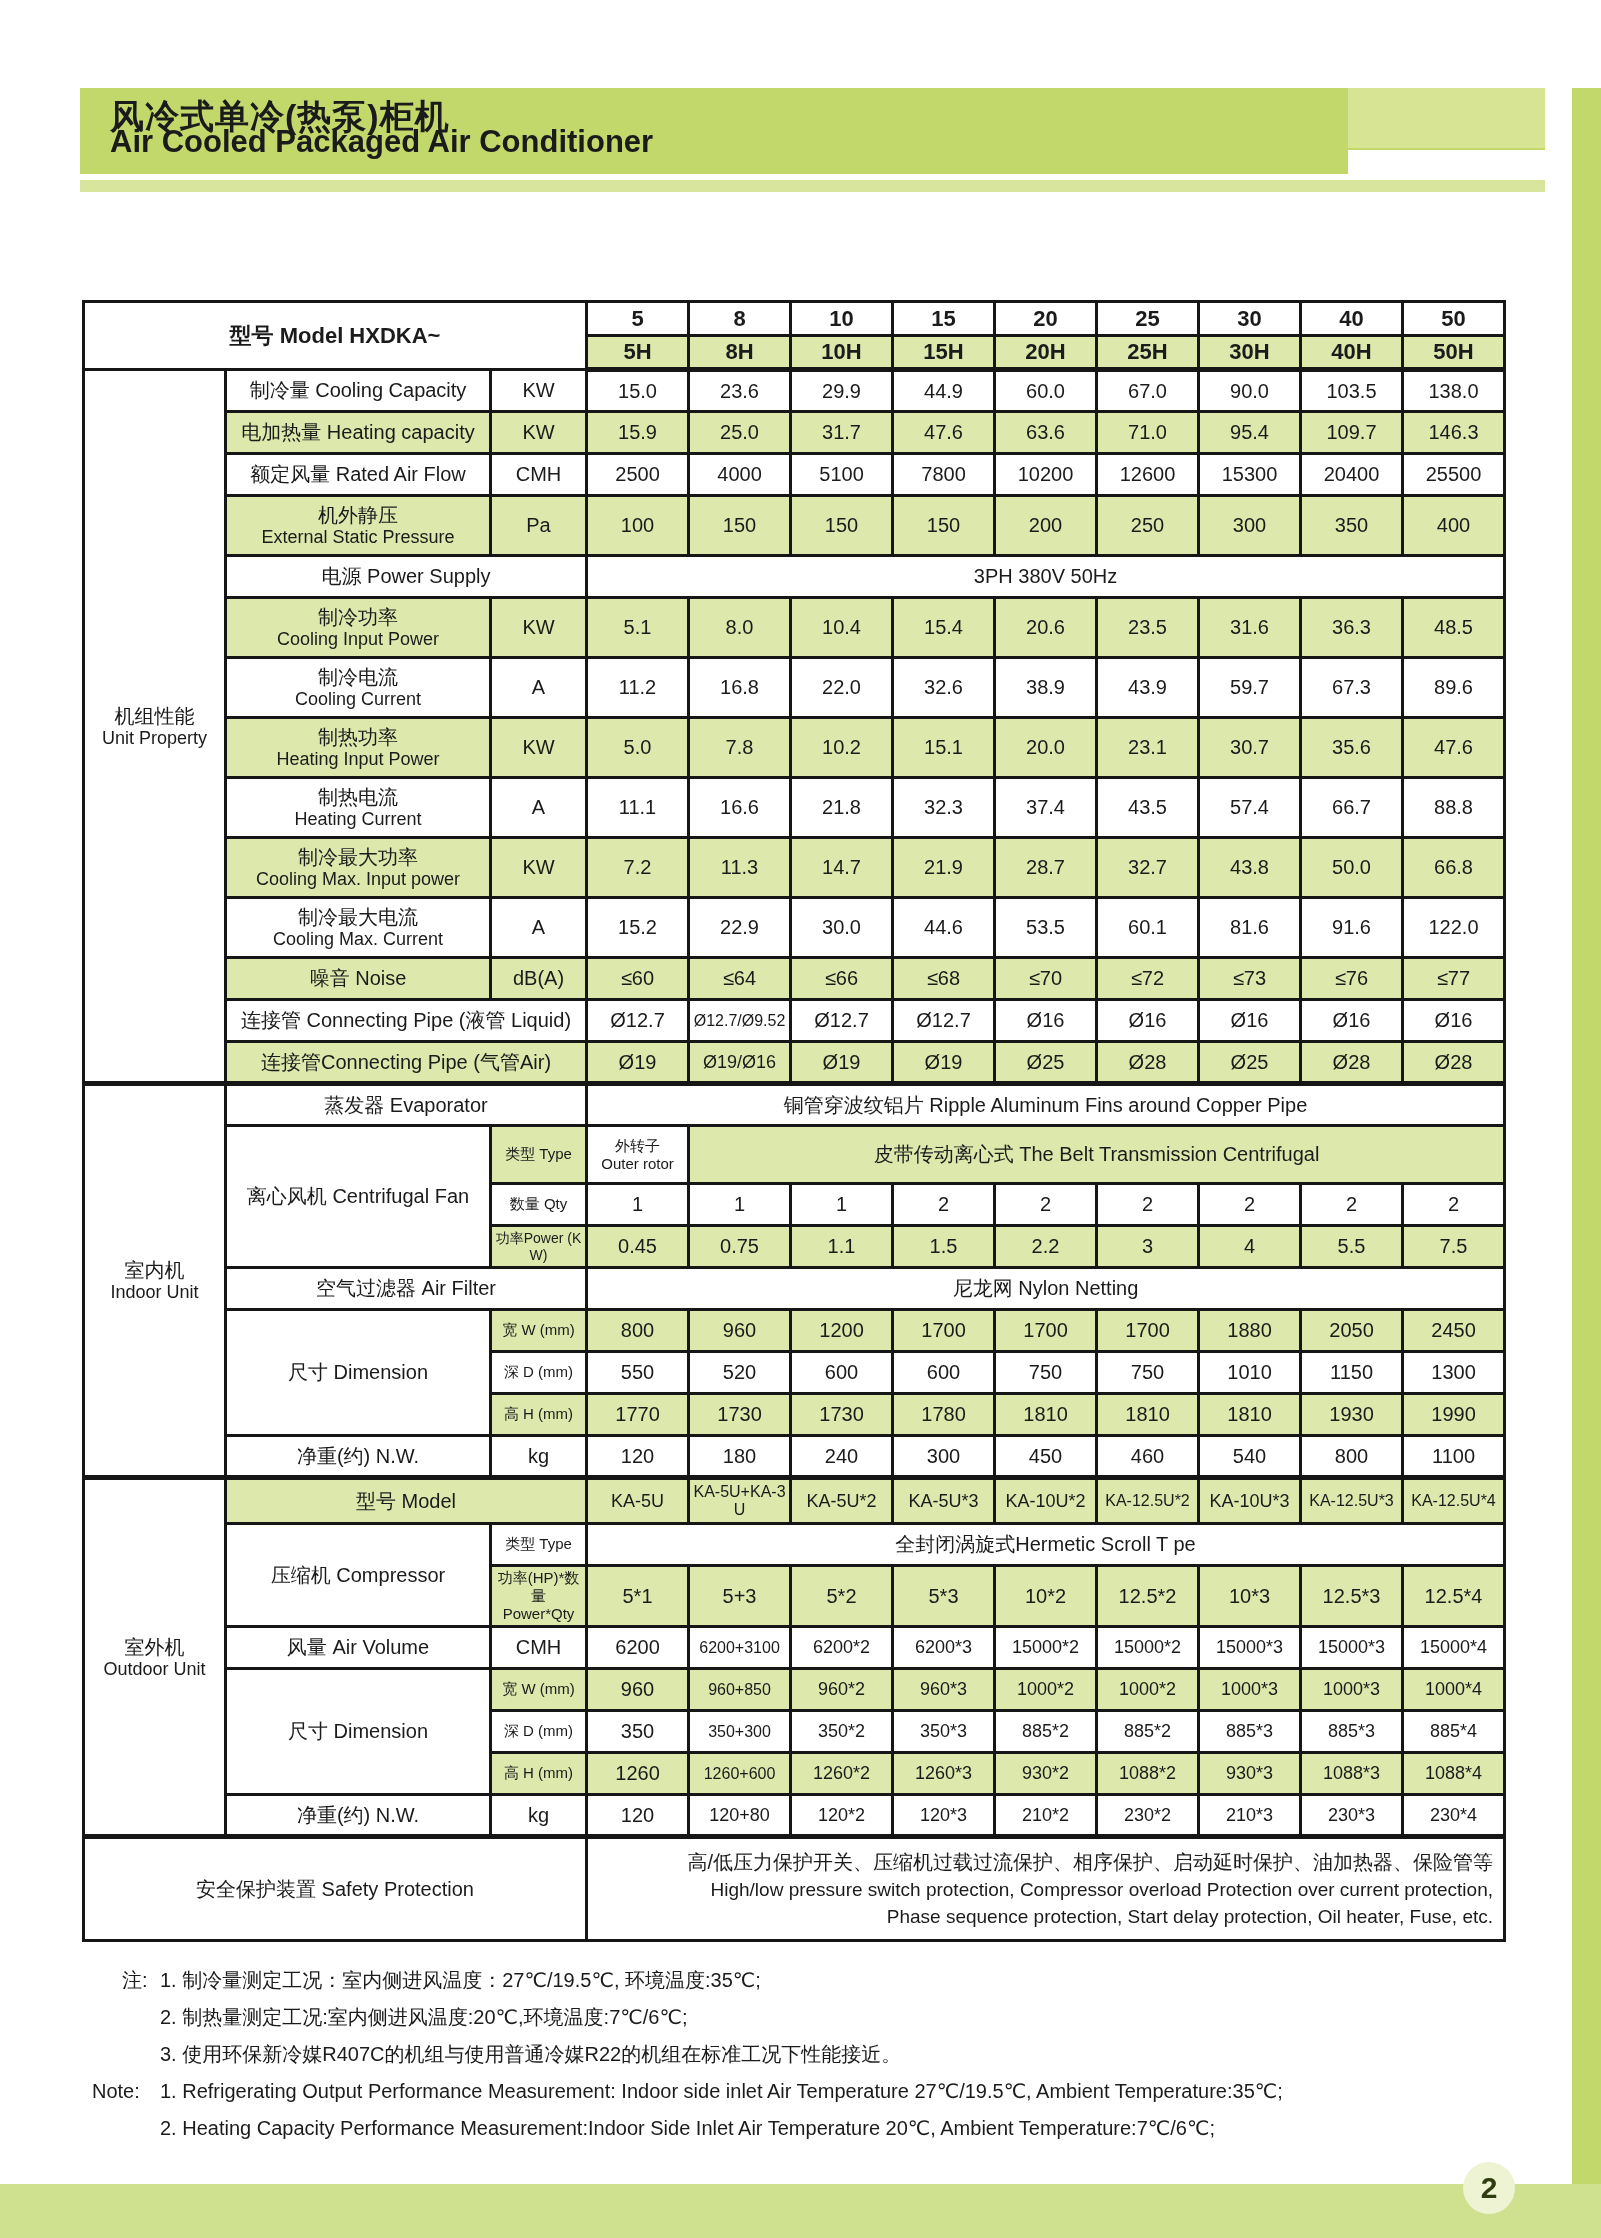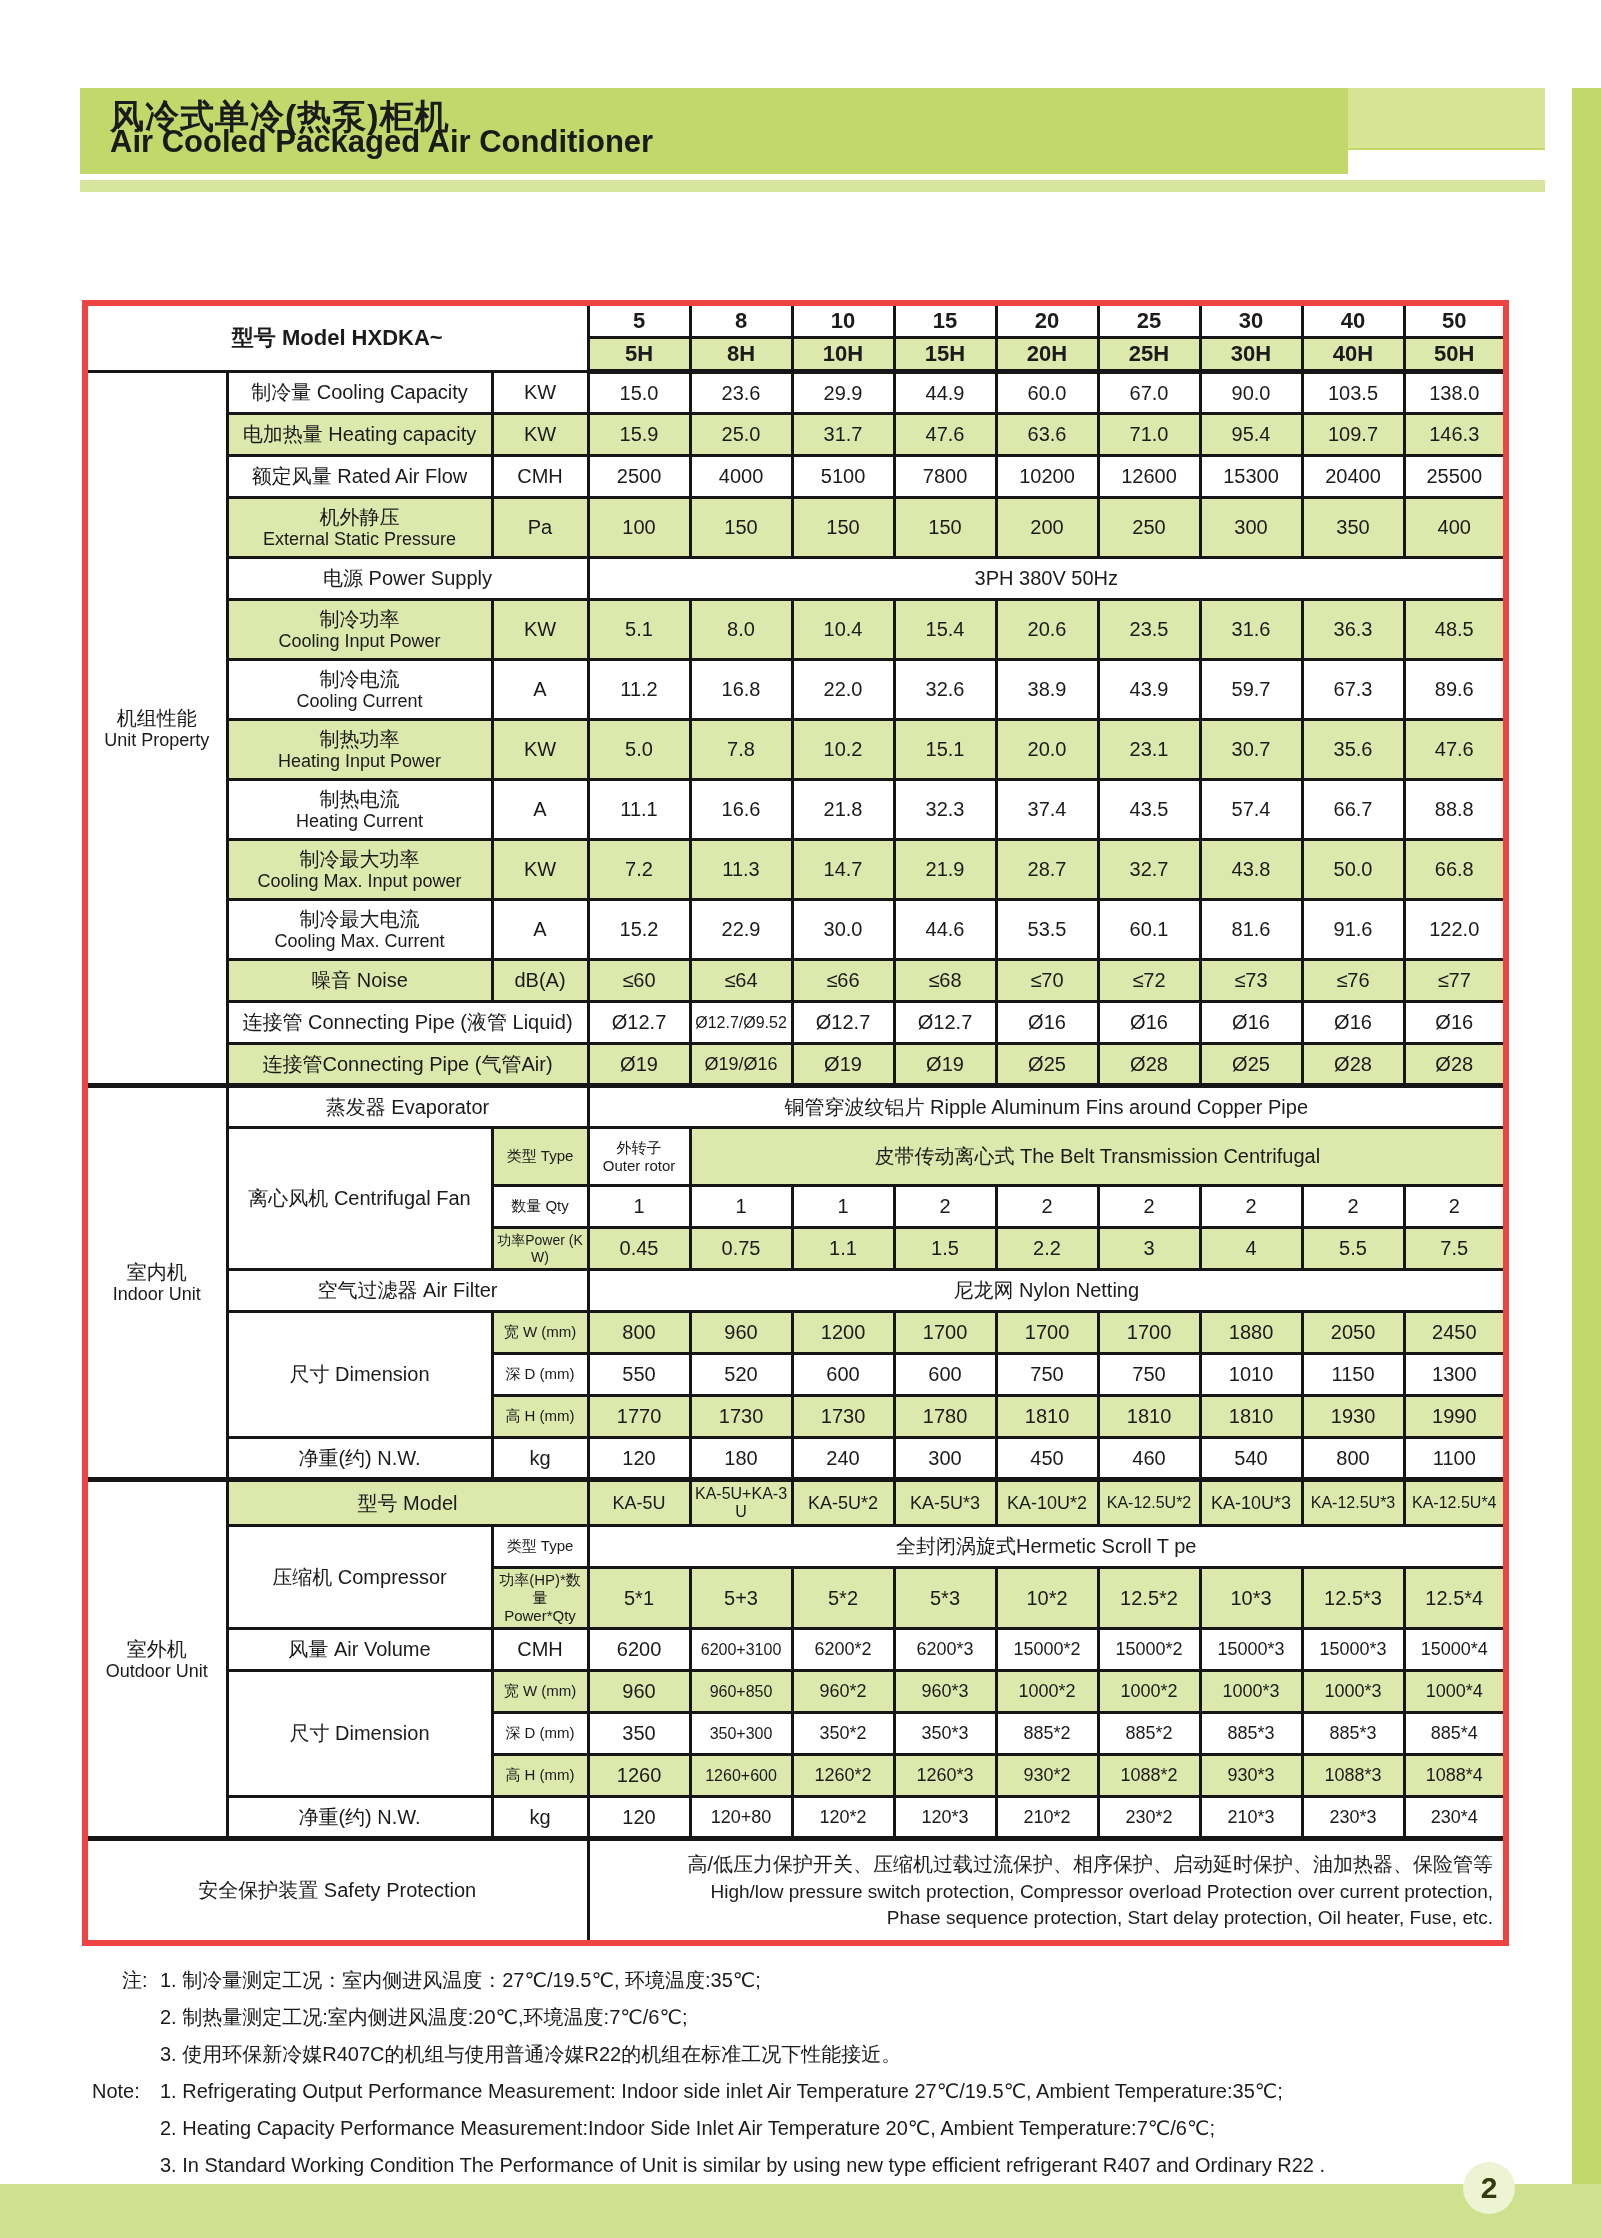--- a/index.html
+++ b/index.html
@@ -10,21 +10,21 @@
   .banner{position:absolute;left:80px;top:88px;width:1465px;height:86px;background:#c3d86b;}
   .banner-light{position:absolute;right:0;top:0;width:197px;height:60px;background:#d7e494;}
   .banner-notch{position:absolute;right:0;bottom:0;width:197px;height:24px;background:#ffffff;}
   .title-cn{position:absolute;left:30px;top:6px;font-size:34px;font-weight:bold;letter-spacing:1px;}
   .title-en{position:absolute;left:30px;top:36px;font-size:31px;font-weight:bold;}
   .strip{position:absolute;left:80px;top:180px;width:1465px;height:12px;background:#d8e59c;}
   .right-band{position:absolute;left:1572px;top:88px;width:29px;height:2150px;background:#c3d86b;}
 
   
   table.spec{position:absolute;left:82px;top:300px;width:1421px;border-collapse:collapse;
-             table-layout:fixed;border:6px solid #ef4444;}
+             table-layout:fixed;border:3px solid #ef4444;}
   td{border:3px solid #161616;text-align:center;vertical-align:middle;font-size:20px;
      padding:2px 3px;background:#ffffff;overflow:hidden;word-break:break-all;}
   tr.g td{background:#dce8ac;}
   td.wb{background:#ffffff !important;}
   tr.h1{height:34px} tr.h2{height:34px}
   tr.s{height:42px} tr.d{height:60px} tr.m{height:46px} tr.ft{height:58px}
   tr.safety-row{height:104px}
   tr.h2 td{border-bottom-width:5px;}
   tr.sep td{border-top-width:5px;}
   .model-cell{font-size:25px;font-weight:bold;}
@@ -526,20 +526,16 @@
     <span class="note-text">3. 使用环保新冷媒R407C的机组与使用普通冷媒R22的机组在标准工况下性能接近。</span>
   </div>
   <div class="note-row enr">
     <span class="note-tag">Note:</span>
     <span class="note-text">1. Refrigerating Output Performance Measurement: Indoor side inlet Air Temperature 27℃/19.5℃, Ambient Temperature:35℃;</span>
   </div>
   <div class="note-row enr">
     <span class="note-tag"></span>
     <span class="note-text">2. Heating Capacity Performance Measurement:Indoor Side Inlet Air Temperature 20℃, Ambient Temperature:7℃/6℃;</span>
   </div>
-  <div class="note-row enr">
-    <span class="note-tag"></span>
-    <span class="note-text">3. In Standard Working Condition The Performance of Unit is similar  by using new type efficient refrigerant R407 and Ordinary R22 .</span>
-  </div>
 </div>
 
 <div class="footer-strip"></div>
 <div class="page-circle">2</div>
 
 </body></html>

